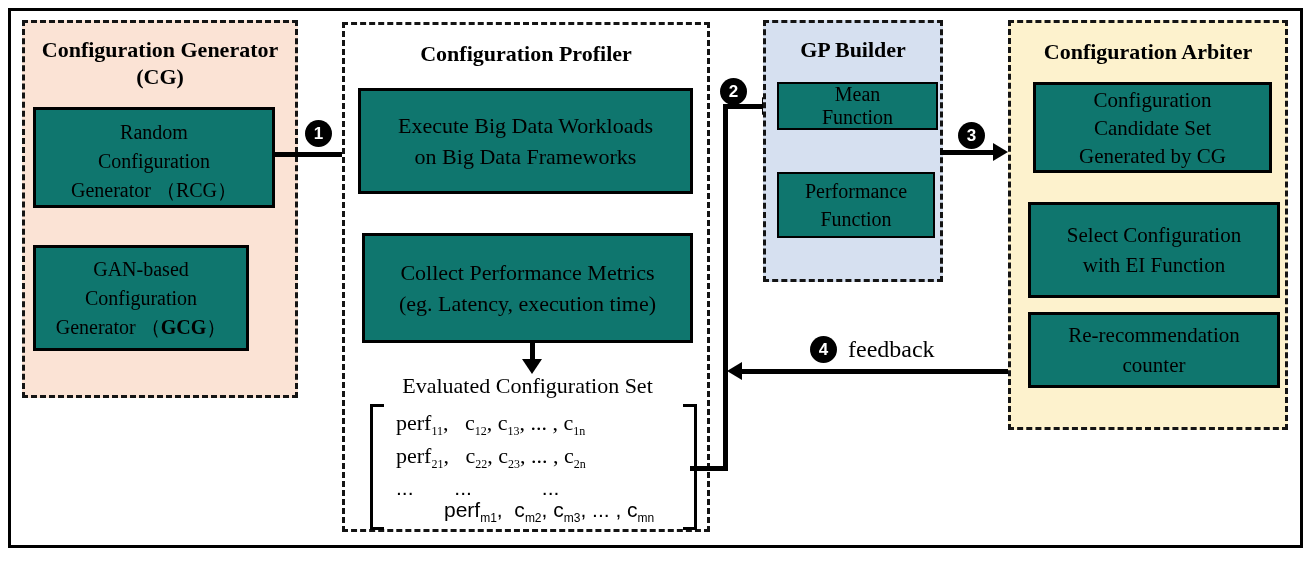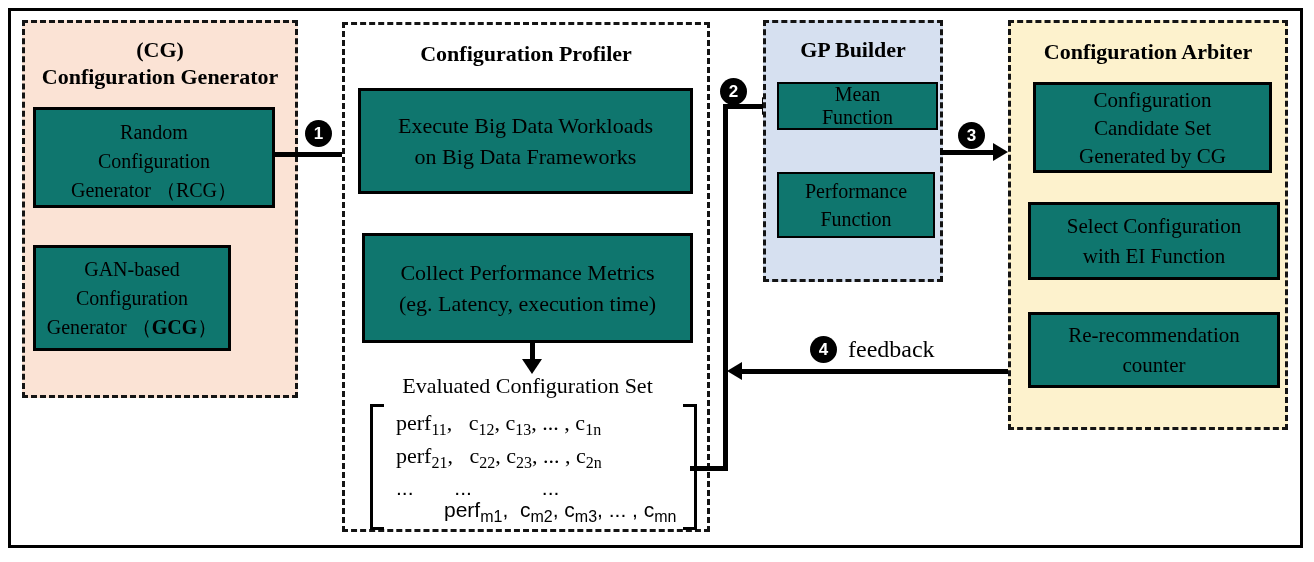--- a/index.html
+++ b/index.html
@@ -35,43 +35,43 @@
   
   .badge{width:27px;height:27px;border-radius:50%;background:#000;color:#fff;
          display:flex;align-items:center;justify-content:center;
          font-family:"Liberation Sans","DejaVu Sans",sans-serif;
          font-size:17px;font-weight:bold;}
   
   .bracket{width:14px;height:126px;box-sizing:border-box;}
   .bracket-left{border-left:3px solid #000;border-top:3px solid #000;border-bottom:3px solid #000;}
   .bracket-right{border-right:3px solid #000;border-top:3px solid #000;border-bottom:3px solid #000;}
   .mrow{font-size:22px;white-space:pre;}
-  .mrow sub{font-size:16px;line-height:0;text-align:right;}
+  .mrow sub{font-size:12px;line-height:0;text-align:right;}
   .mrow-sans{font-family:"Liberation Sans","DejaVu Sans",sans-serif;font-size:21px;}
   .feedback-label{font-size:24px;}
   .bold{font-weight:bold;}
 </style>
 </head>
 <body>
 
 <div id="stage">
 
   <div class="abs outer-frame"></div>
 
   <div class="abs panel panel-cg"></div>
   <div class="abs panel-title" style="left:22px;top:36px;width:276px;">
+    <div>Configuration Generator</div>
     <div>(CG)</div>
-    <div>Configuration Generator</div>
   </div>
   <div class="abs gbox t20" style="left:33px;top:107px;width:242px;height:101px;justify-content:flex-end;">
     <div>Random</div>
     <div>Configuration</div>
     <div>Generator （RCG）</div>
   </div>
-  <div class="abs gbox t20" style="left:33px;top:245px;width:198px;height:106px;">
+  <div class="abs gbox t20" style="left:33px;top:245px;width:216px;height:106px;">
     <div>GAN-based</div>
     <div>Configuration</div>
     <div><span>Generator （</span><span class="bold">GCG</span><span>）</span></div>
   </div>
 
   <div class="abs shaft-h" style="left:273px;top:152px;width:76px;"></div>
   <div class="abs head-right" style="left:346px;top:145px;"></div>
   <div class="abs badge" style="left:305px;top:120px;">1</div>
 
   <div class="abs panel panel-profiler"></div>
@@ -117,21 +117,21 @@
   <div class="abs head-right" style="left:993px;top:143px;"></div>
   <div class="abs badge" style="left:958px;top:122px;">3</div>
 
   <div class="abs panel panel-arbiter"></div>
   <div class="abs panel-title" style="left:1008px;top:38px;width:280px;">Configuration Arbiter</div>
   <div class="abs gbox t21" style="left:1033px;top:82px;width:239px;height:91px;line-height:28px;">
     <div>Configuration</div>
     <div>Candidate Set</div>
     <div>Generated by CG</div>
   </div>
-  <div class="abs gbox t21" style="left:1028px;top:202px;width:252px;height:78px;text-align:right;">
+  <div class="abs gbox t21" style="left:1028px;top:202px;width:252px;height:96px;text-align:right;">
     <div>Select Configuration</div>
     <div>with EI Function</div>
   </div>
   <div class="abs gbox t21" style="left:1028px;top:312px;width:252px;height:76px;">
     <div>Re-recommendation</div>
     <div>counter</div>
   </div>
 
   <div class="abs shaft-h" style="left:740px;top:369px;width:268px;"></div>
   <div class="abs head-left" style="left:727px;top:362px;"></div>

